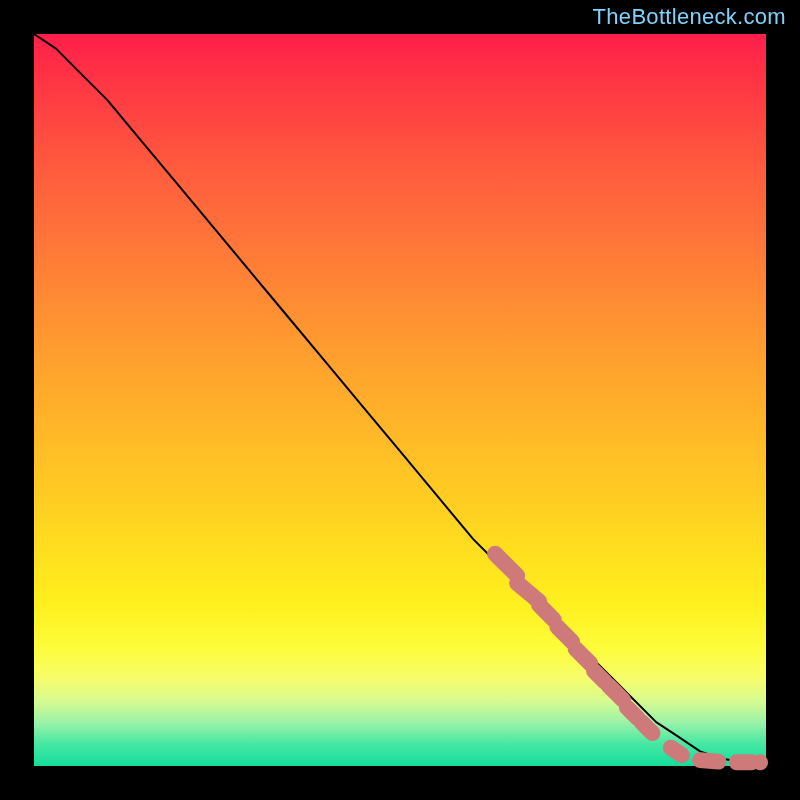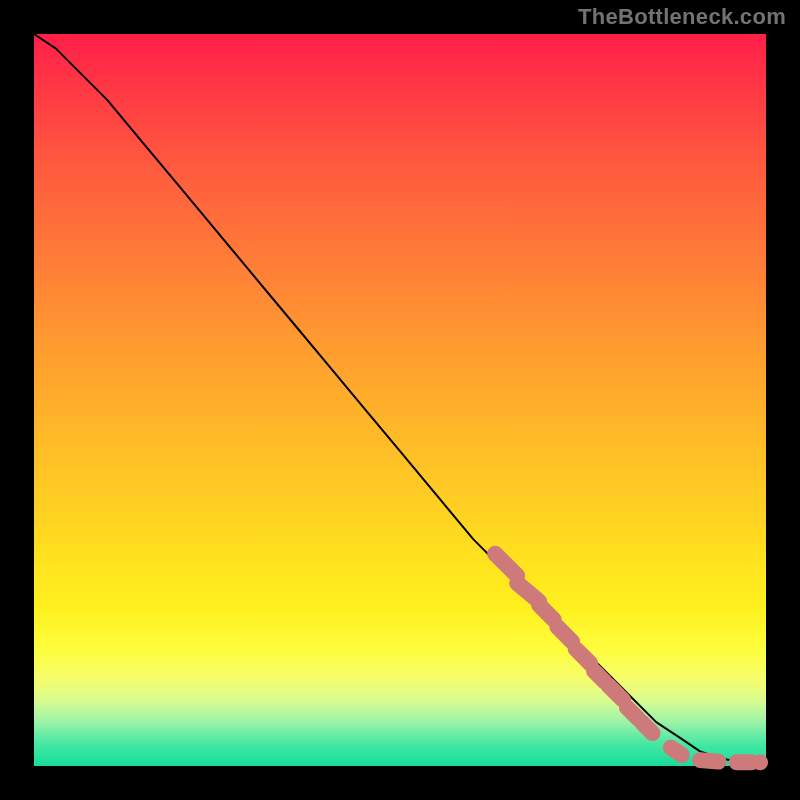--- a/index.html
+++ b/index.html
@@ -14,23 +14,23 @@
   .frame {
     position: relative;
     width: 800px;
     height: 800px;
     background: #000;
   }
   .watermark {
     position: absolute;
     top: 4px;
     right: 14px;
-    color: #737373;
+    color: #7dd3fc;
     font-size: 22px;
-    font-weight: 700;
+    font-weight: 400;
     letter-spacing: 0.3px;
     z-index: 5;
   }
   .plot {
     position: absolute;
     left: 34px;
     top: 34px;
     width: 732px;
     height: 732px;
     

